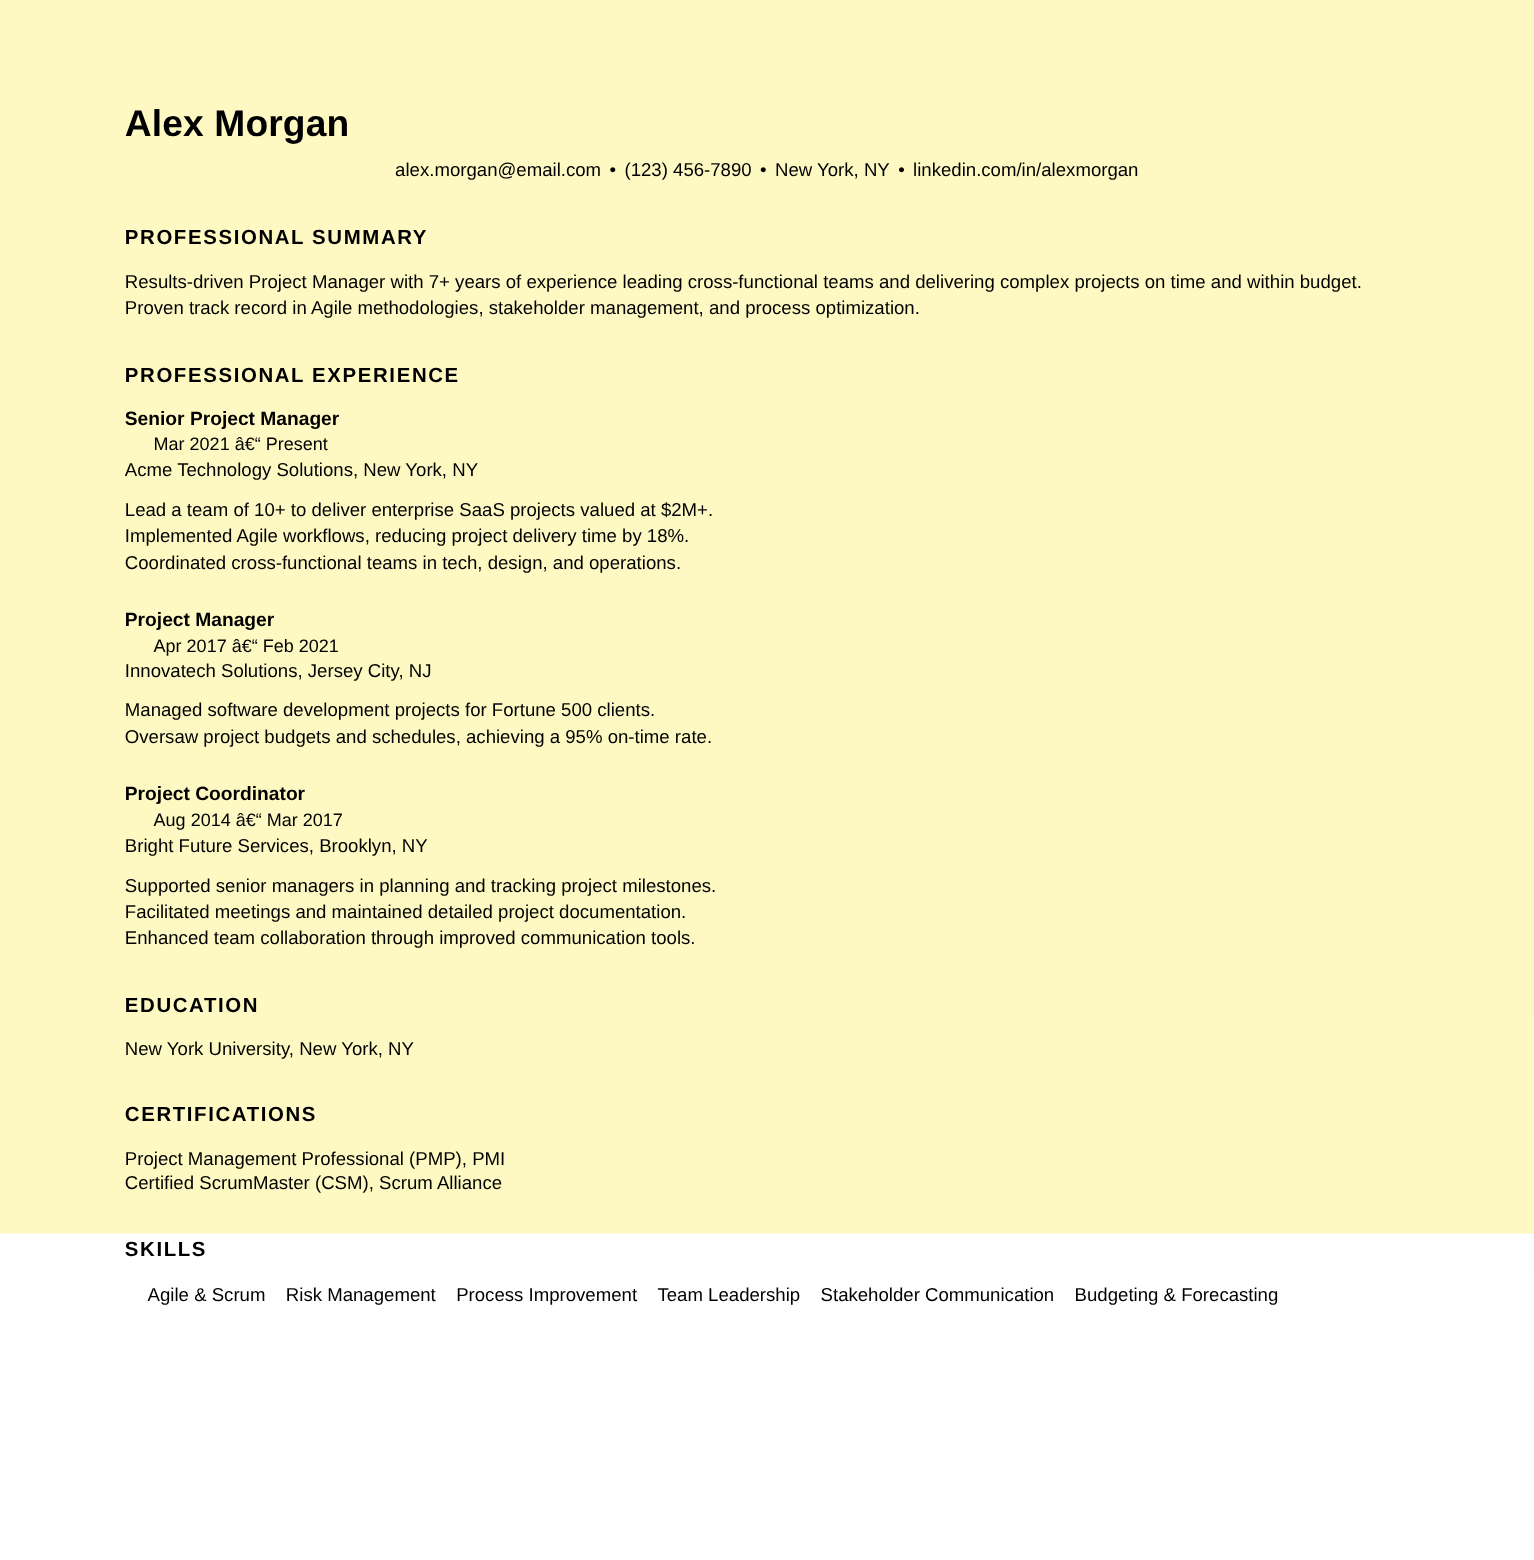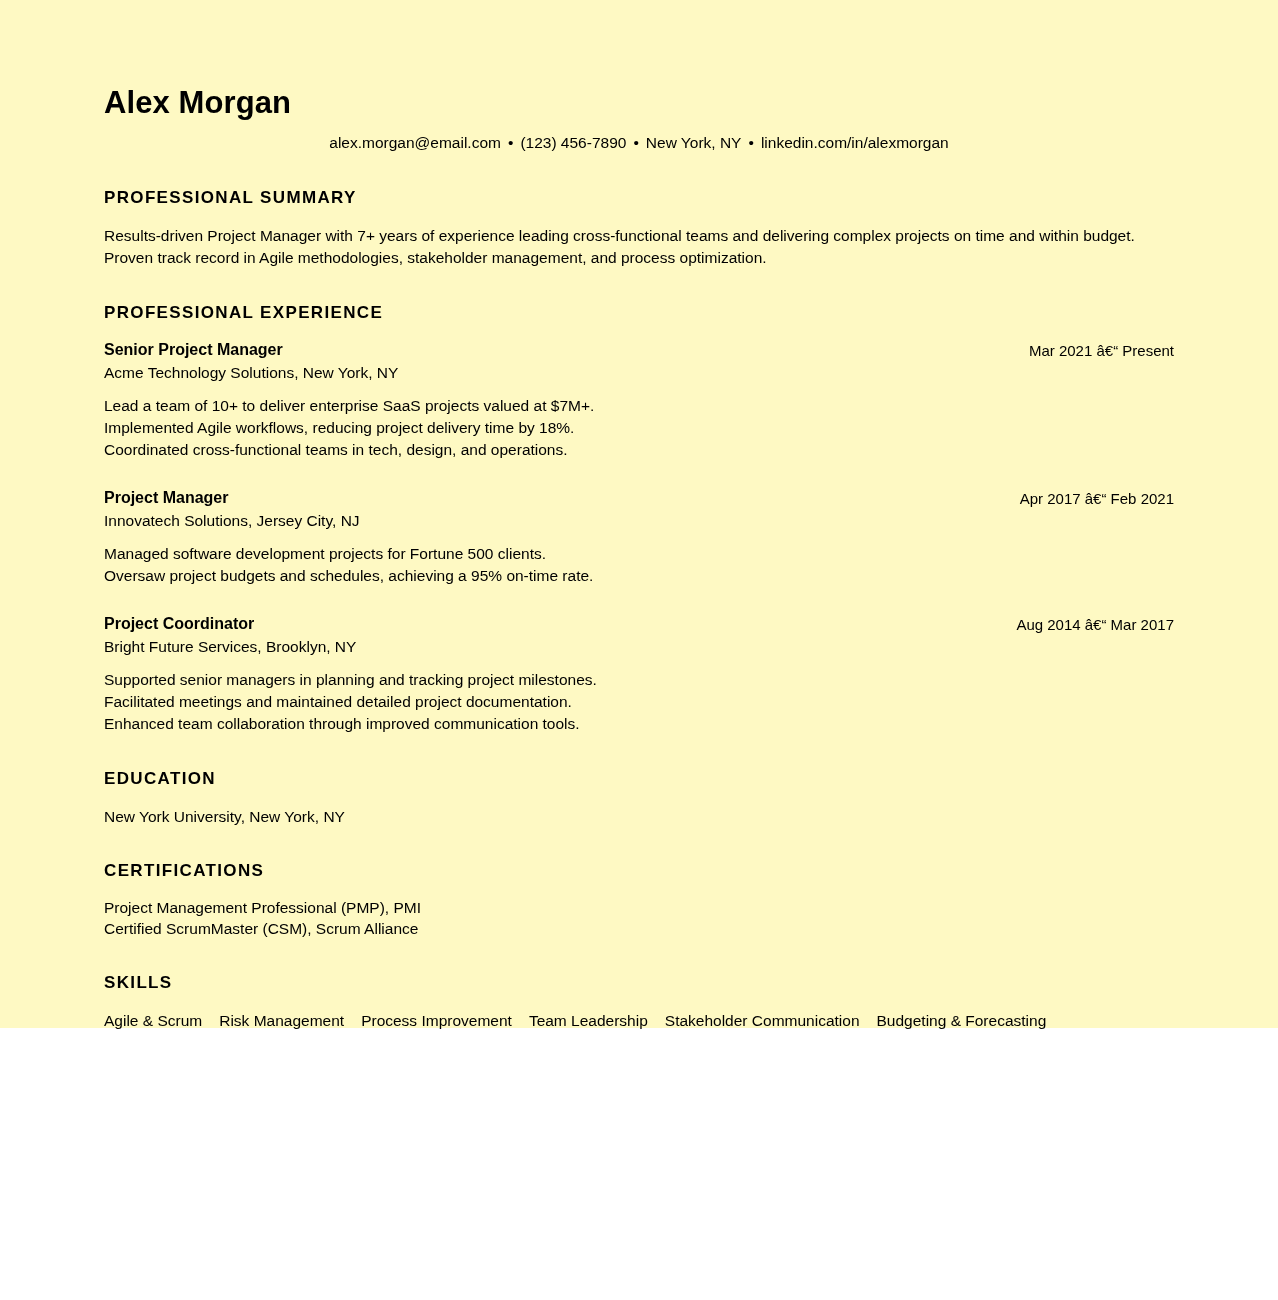--- a/index.html
+++ b/index.html
@@ -67,22 +67,23 @@
   
   .job {
     margin-bottom: 27px;
   }
   .job:last-child {
     margin-bottom: 0;
   }
   .job-head {
     display: flex;
     justify-content: space-between;
-    align-items: center;
+    align-items: flex-start;
     width: 100%;
+    flex-direction: column;
   }
   .job-title {
     font-size: 16px;
     font-weight: bold;
     line-height: 1.3;
   }
   .job-dates {
     font-size: 15px;
     line-height: 1.3;
     text-align: right;
@@ -130,20 +131,21 @@
   .cert-item {
     font-size: 15.5px;
     line-height: 1.32;
   }
 
   
   .skills-row {
     display: flex;
     flex-wrap: wrap;
     align-items: flex-start;
+    margin-left: 19px;
   }
   .skill-item {
     font-size: 15.5px;
     line-height: 1.4;
     margin-right: 17px;
     white-space: nowrap;
   }
   .skill-item:last-child {
     margin-right: 0;
   }
@@ -169,21 +171,21 @@
     <div class="section">
       <h2 class="section-heading">PROFESSIONAL EXPERIENCE</h2>
       <div id="experience-list">
           <div class="job">
             <div class="job-head">
               <div class="job-title">Senior Project Manager</div>
               <div class="job-dates">Mar 2021 â€“ Present</div>
             </div>
             <div class="job-company">Acme Technology Solutions, New York, NY</div>
             <div class="job-points">
-              <div class="job-point">Lead a team of 10+ to deliver enterprise SaaS projects valued at $7M+.</div>
+              <div class="job-point">Lead a team of 10+ to deliver enterprise SaaS projects valued at $2M+.</div>
               <div class="job-point">Implemented Agile workflows, reducing project delivery time by 18%.</div>
               <div class="job-point">Coordinated cross-functional teams in tech, design, and operations.</div>
             </div>
           </div>
           <div class="job">
             <div class="job-head">
               <div class="job-title">Project Manager</div>
               <div class="job-dates">Apr 2017 â€“ Feb 2021</div>
             </div>
             <div class="job-company">Innovatech Solutions, Jersey City, NJ</div>

